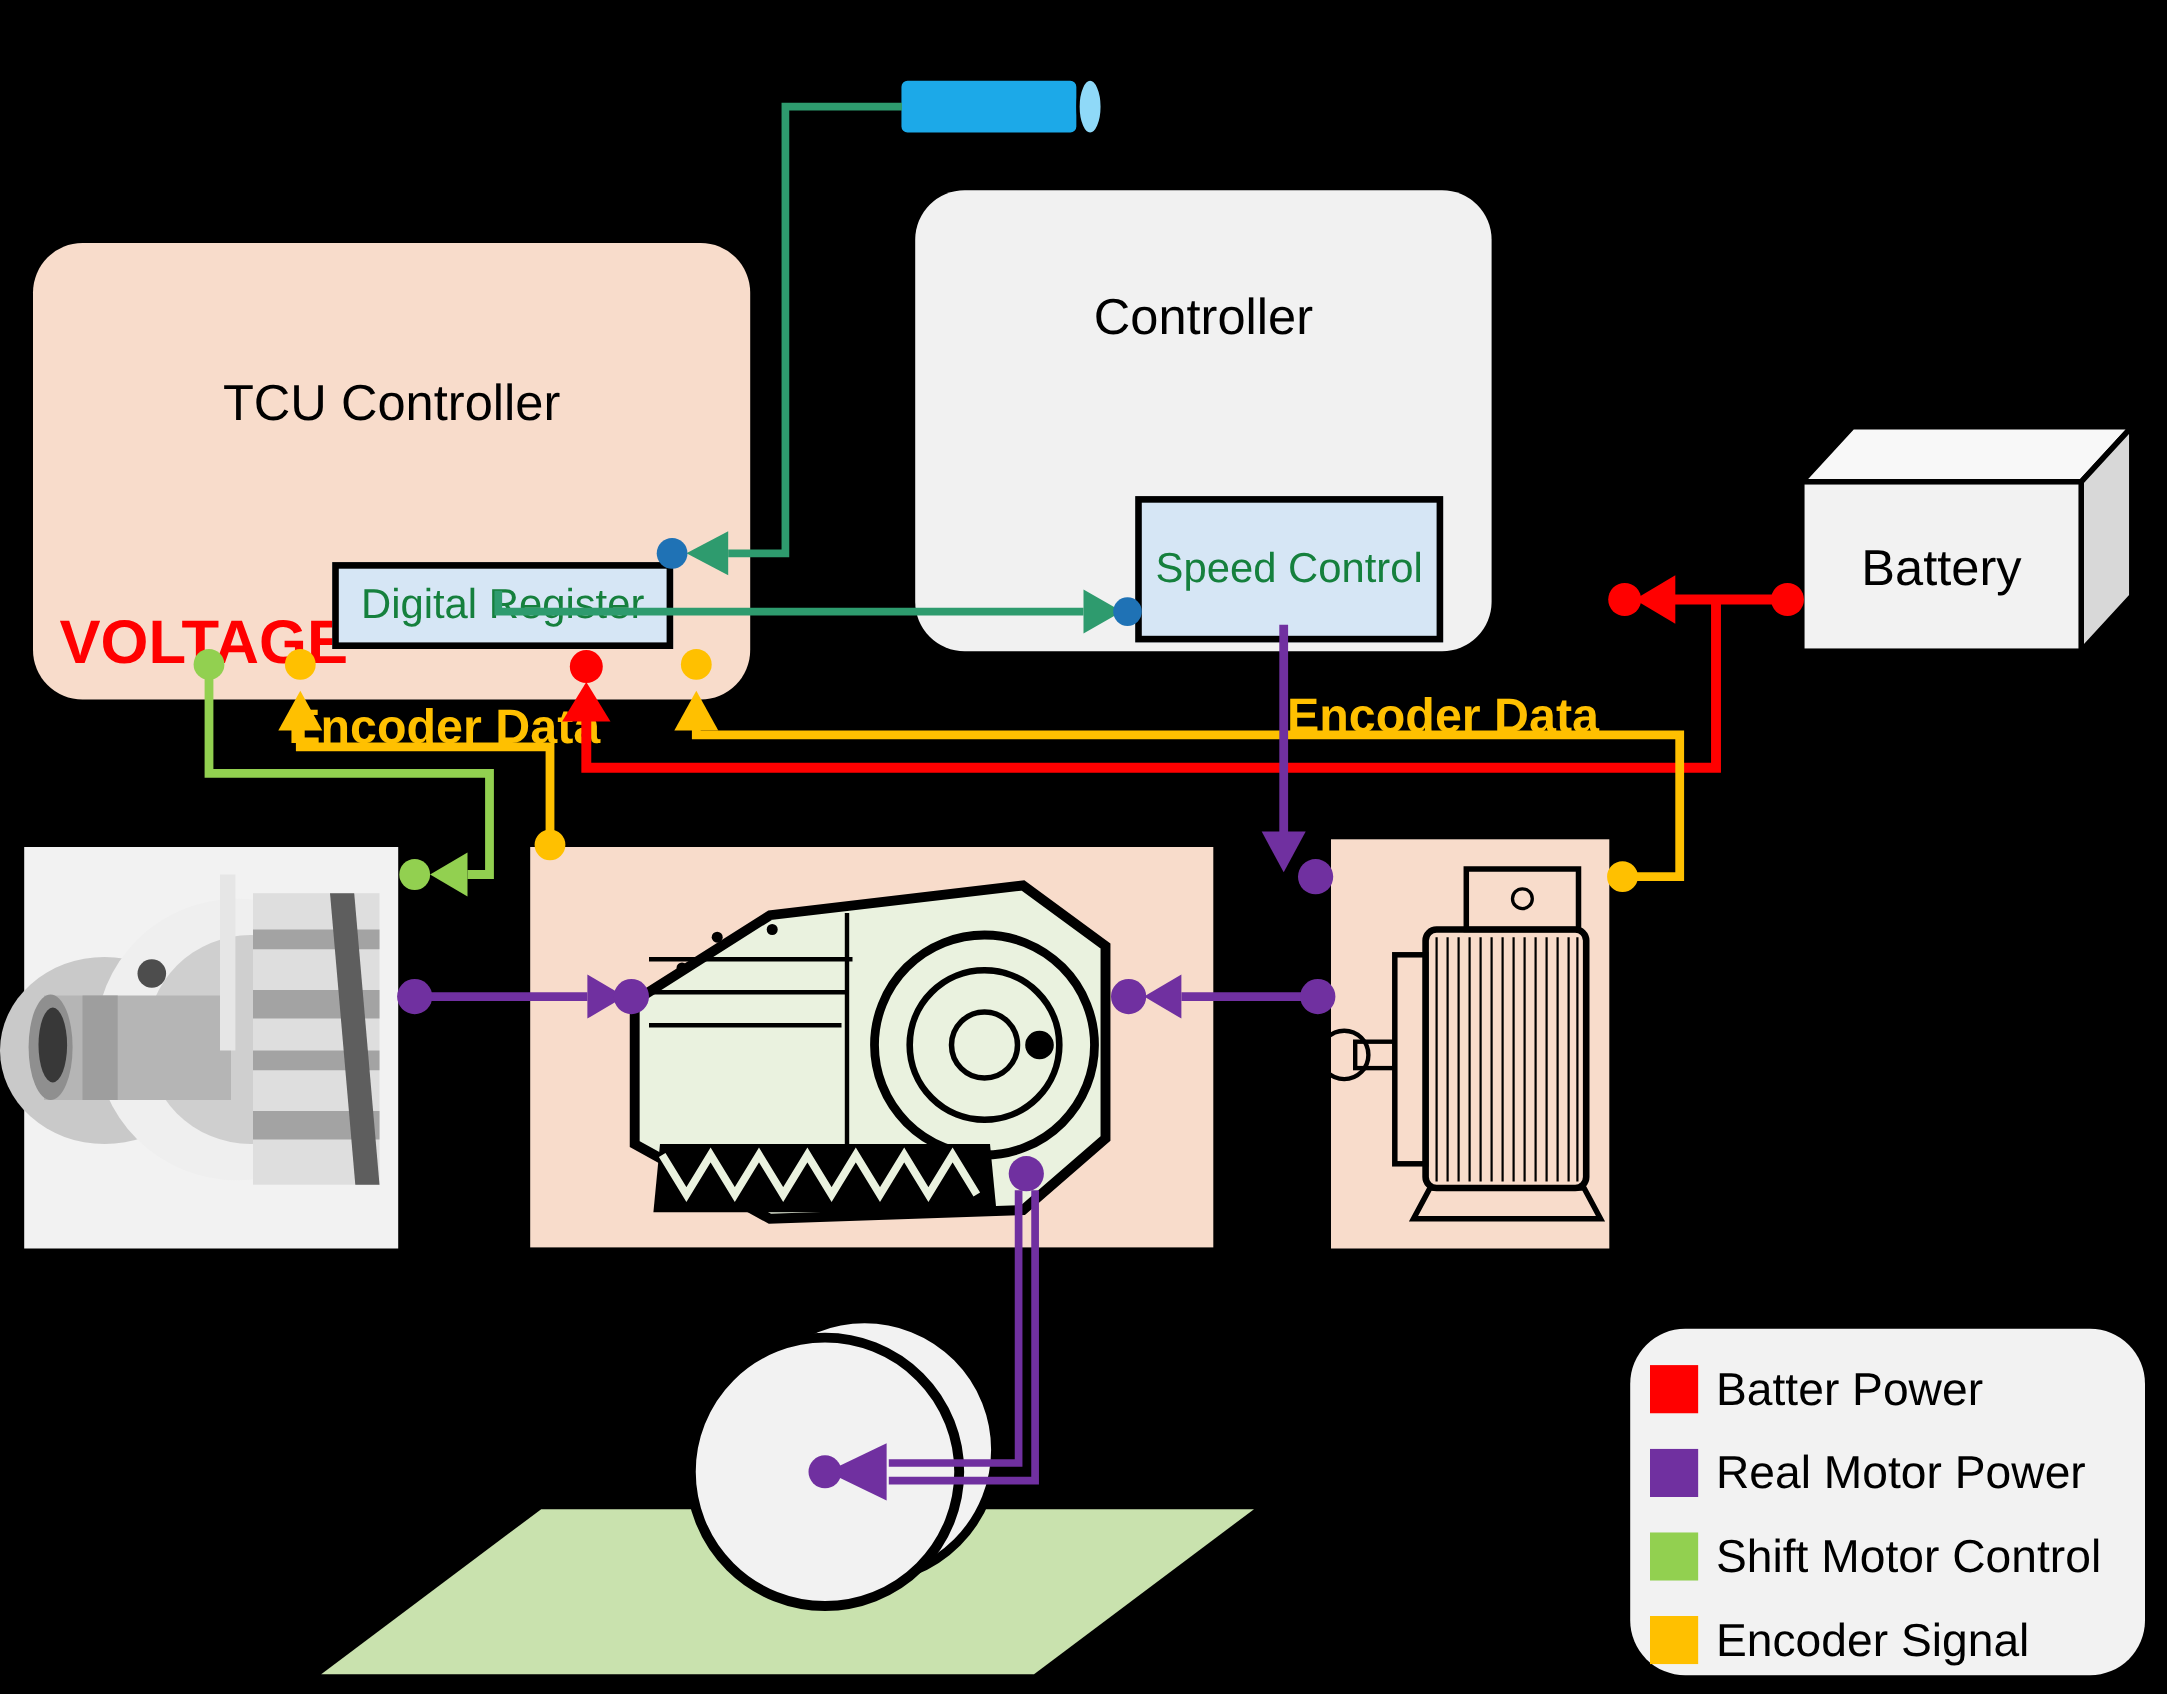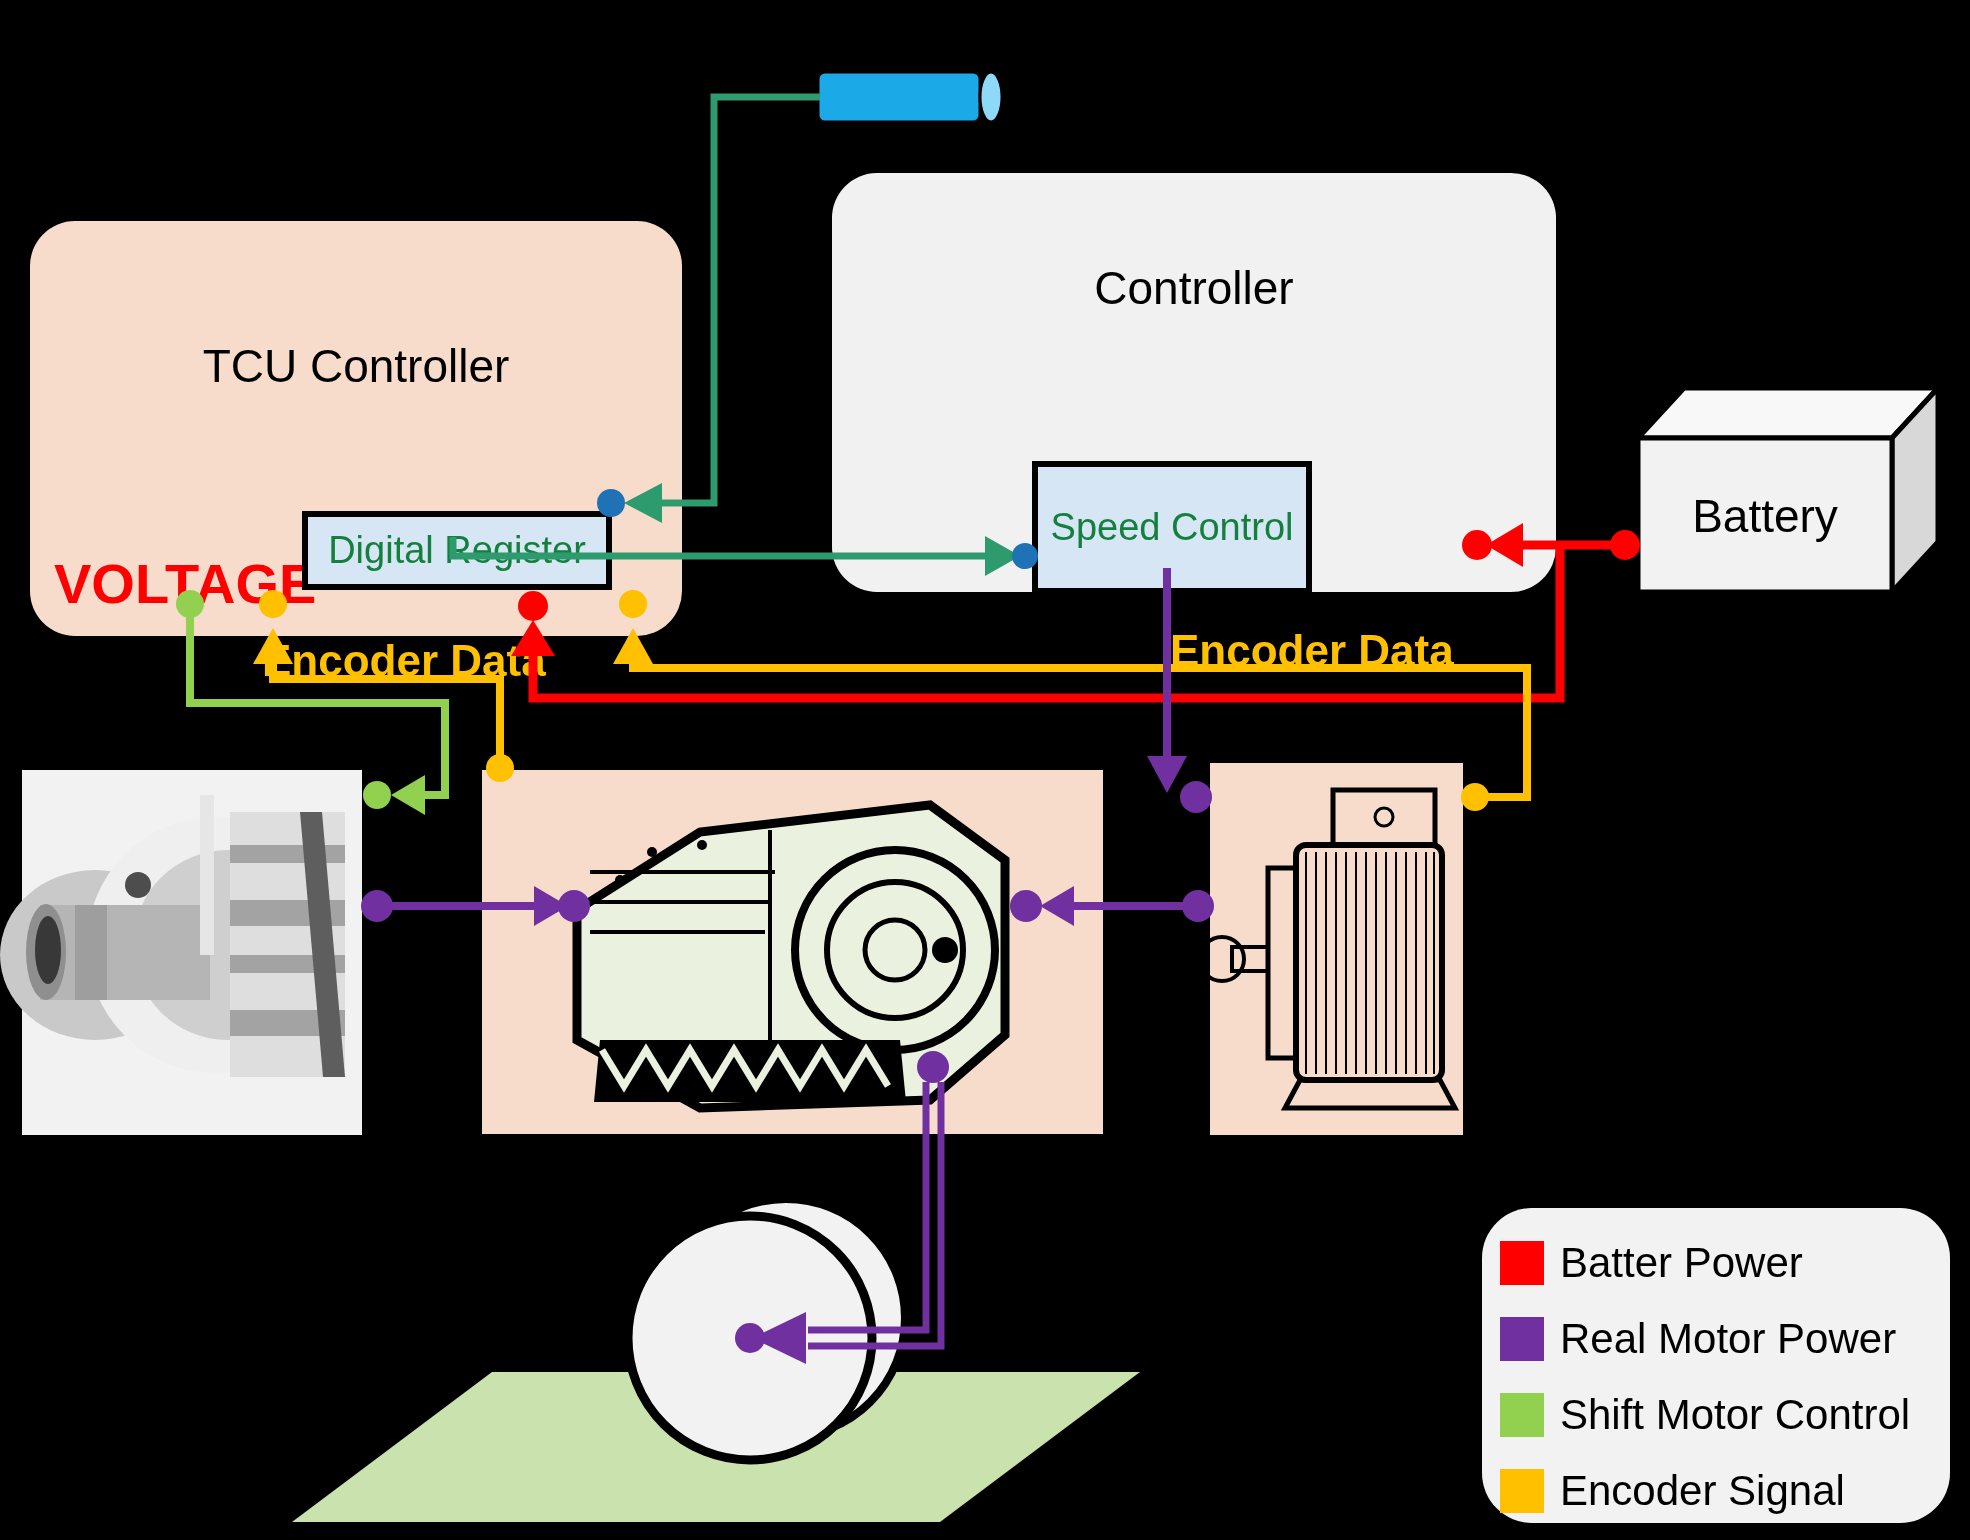--- a/index.html
+++ b/index.html
@@ -1,28 +1,28 @@
 <!DOCTYPE html>
 <html><head>
 <meta charset="utf-8">
 <style>
   html,body{margin:0;padding:0;background:#000;}
   body{width:1970px;height:1540px;overflow:hidden;font-family:"Liberation Sans",sans-serif;}
   .canvas{position:relative;width:1970px;height:1540px;background:#000;}
   .box{position:absolute;box-sizing:border-box;}
   .rounded{border-radius:45px;}
   .tcu{left:30px;top:180px;width:652px;height:415px;}
-  .controller{left:832px;top:173px;width:724px;height:419px;}
+  .controller{left:832px;top:173px;width:524px;height:419px;}
   .box-title{position:absolute;left:0;right:0;text-align:center;font-size:46px;color:#000;}
   .tcu .box-title{top:118px;}
   .controller .box-title{top:88px;}
   .voltage{position:absolute;left:24px;bottom:20px;font-size:56px;font-weight:600;}
   .subbox{position:absolute;border:6px solid #000;display:flex;align-items:center;justify-content:center;font-size:38px;color:#15803d;white-space:nowrap;}
   .register{left:272px;top:290px;width:298px;height:67px;}
-  .speed{left:200px;top:288px;width:268px;height:121px;}
+  .speed{left:200px;top:278px;width:268px;height:121px;}
   .plainbox{position:absolute;}
   .leftmotorbox{left:22px;top:770px;width:340px;height:365px;}
   .centerbox{left:482px;top:770px;width:621px;height:364px;}
   .rightmotorbox{left:1210px;top:763px;width:253px;height:372px;}
   .art,.wires{position:absolute;left:0;top:0;width:1970px;height:1540px;pointer-events:none;}
   .art{z-index:3;}
   .wires{z-index:5;}
   .encoder-label{position:absolute;font-size:44px;font-weight:700;z-index:4;white-space:nowrap;}
   .enc-left{left:262px;top:636px;}
   .enc-right{left:1170px;top:626px;}

